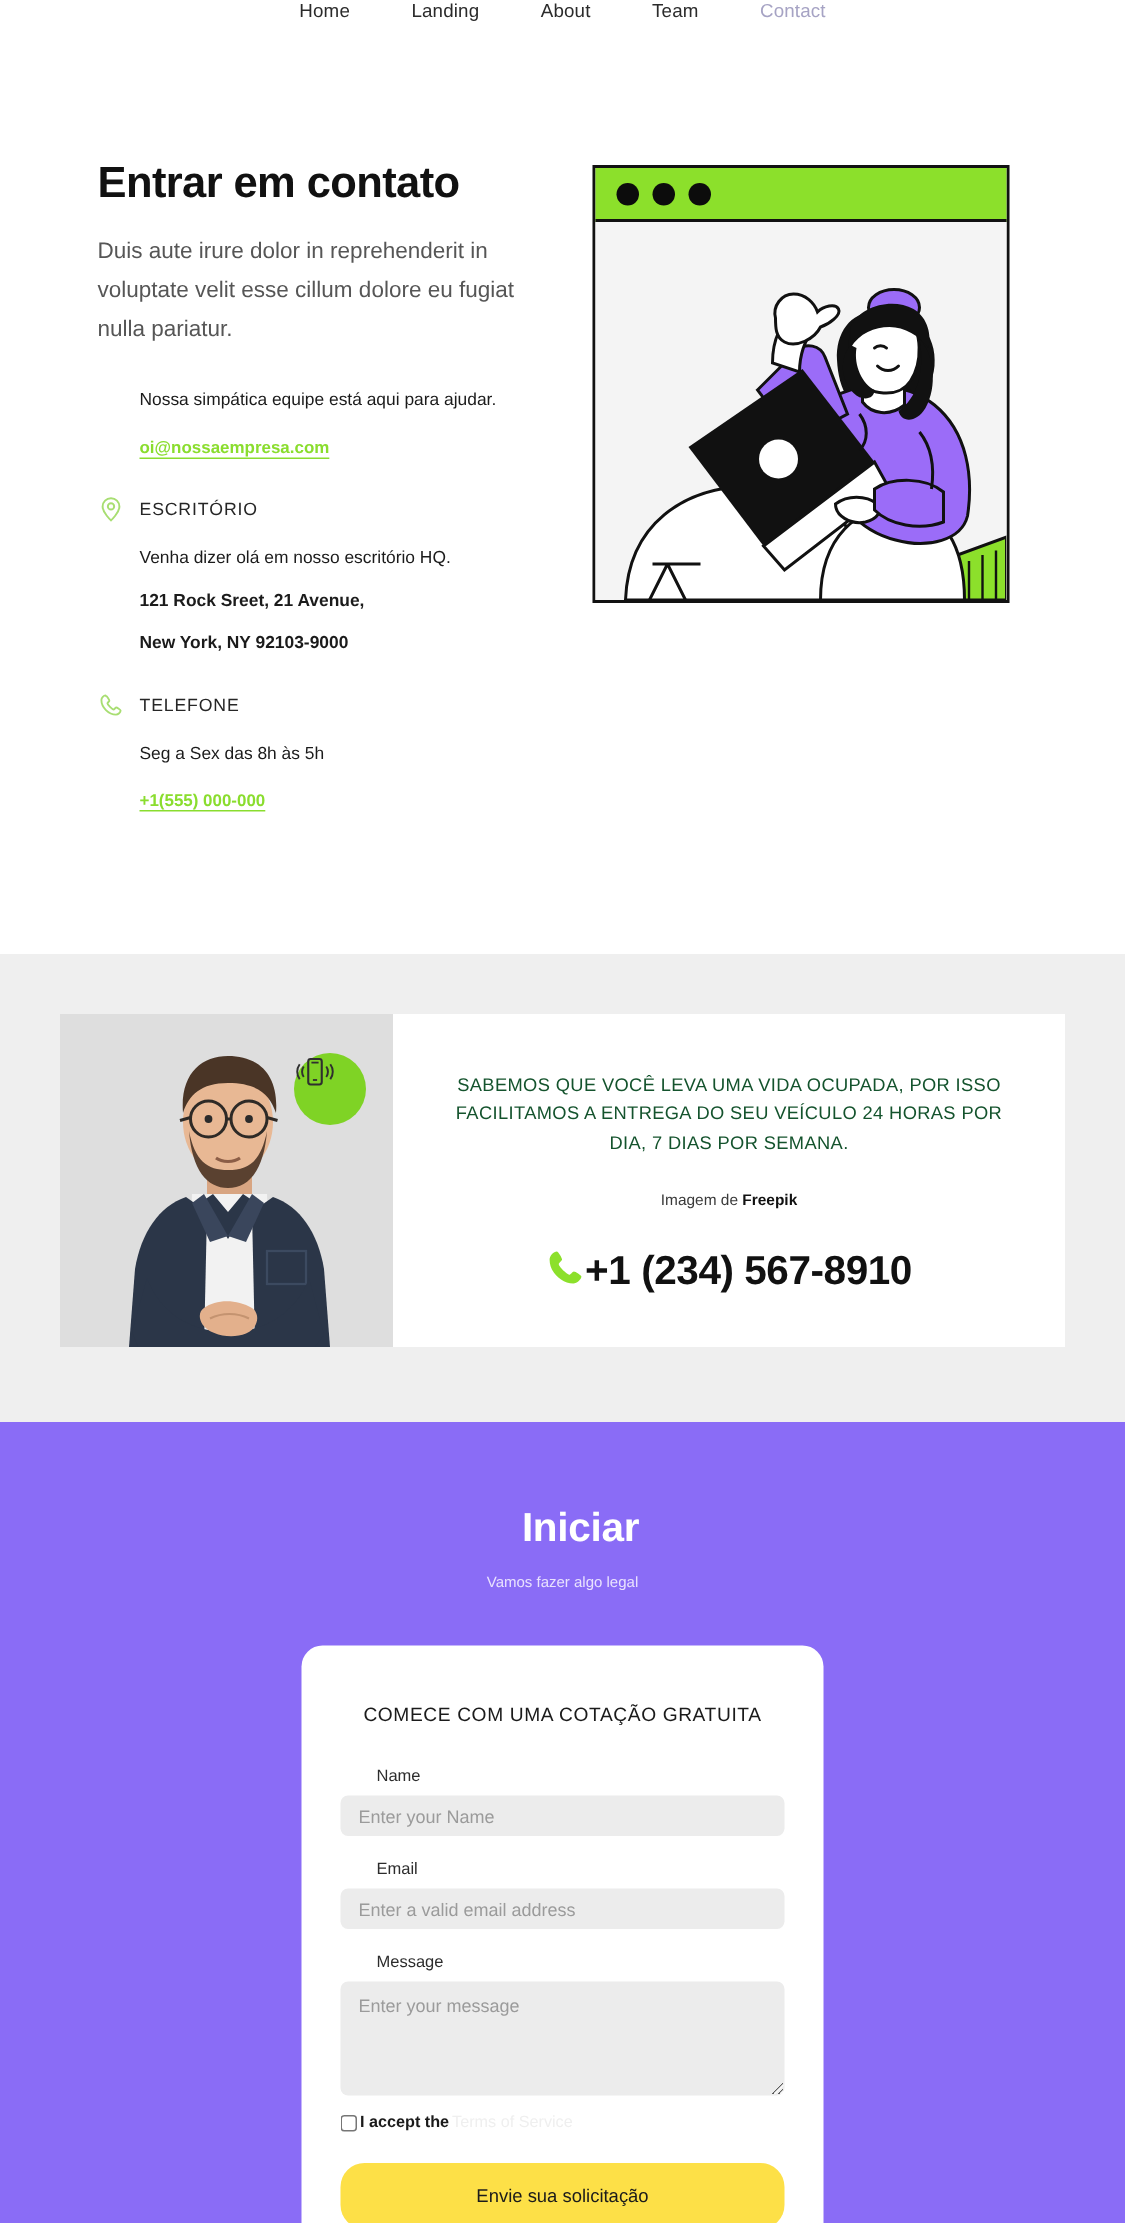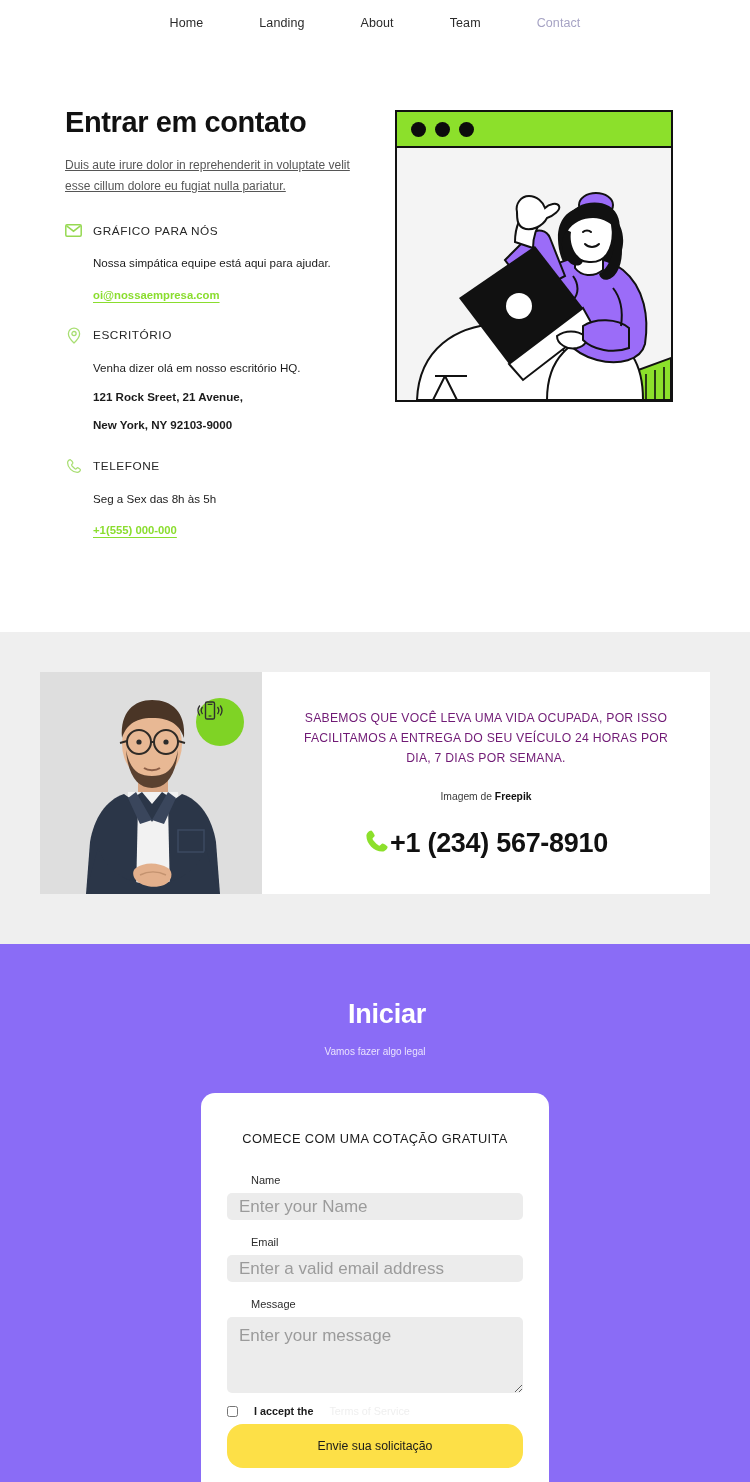--- a/index.html
+++ b/index.html
@@ -8,23 +8,23 @@
     background: #ffffff;
     font-family: "Liberation Sans", sans-serif;
     color: #1f1f1f;
   }
   body { width: 750px; overflow-x: hidden; }
 
   
   .nav {
     height: 46px;
     display: flex;
-    align-items: center;
+    align-items: flex-start;
     justify-content: center;
-    gap: 18px;
+    gap: 3px;
     background: #ffffff;
   }
   .nav a {
     font-size: 12.5px;
     color: #2b2b2b;
     text-decoration: none;
     padding: 0 19px;
     letter-spacing: 0.1px;
   }
   .nav a.active { color: #a6a3c4; }
@@ -45,25 +45,24 @@
   }
   .hero-left { width: 290px; padding-top: 4px; }
   .hero-title {
     font-size: 29px;
     font-weight: bold;
     letter-spacing: -0.4px;
     color: #111111;
     margin-bottom: 16px;
   }
   .hero-sub {
-    font-size: 12px;
+    font-size: 15px;
     line-height: 1.72;
     color: #565656;
     margin-bottom: 26px;
-    text-decoration: underline;
   }
 
   .contact-block { margin-bottom: 24px; }
   .cb-head {
     display: flex;
     align-items: center;
     gap: 11px;
     margin-bottom: 15px;
   }
   .cb-icon {
@@ -156,21 +155,21 @@
     text-align: center;
     display: flex;
     flex-direction: column;
     align-items: center;
     justify-content: center;
   }
   .info-head {
     font-size: 12.2px;
     line-height: 1.62;
     letter-spacing: 0.25px;
-    color: #701a75;
+    color: #14532d;
     margin-bottom: 22px;
   }
   .info-credit {
     font-size: 10.3px;
     color: #3a3a3a;
     margin-bottom: 26px;
   }
   .info-credit b { color: #111; }
   .phone-row {
     display: flex;
@@ -223,39 +222,39 @@
     margin-bottom: 7px;
     display: block;
     padding-left: 24px;
   }
   .field-input, .field-textarea {
     width: 100%;
     background: #ececec;
     border: none;
     border-radius: 5px;
     font-family: "Liberation Sans", sans-serif;
-    font-size: 17px;
+    font-size: 12px;
     color: #333;
     padding: 0 12px;
     outline: none;
   }
   .field-input { height: 27px; margin-bottom: 16px; }
   .field-textarea {
     height: 76px;
     padding: 9px 12px;
     resize: vertical;
     margin-bottom: 12px;
     display: block;
   }
   .field-input::placeholder, .field-textarea::placeholder { color: #9b9b9b; }
   .accept-row {
     display: flex;
     align-items: center;
-    gap: 16px;
-    margin-bottom: 7px;
+    gap: 2px;
+    margin-bottom: 21px;
     font-size: 10.8px;
   }
   .accept-row input[type=checkbox] { width: 11px; height: 11px; margin: 0; }
   .accept-text { color: #1b1b1b; font-weight: bold; }
   .accept-link { color: #efefef; text-decoration: none; }
   .submit-btn {
     width: 100%;
     height: 44px;
     background: #fde047;
     border: none;
@@ -277,29 +276,20 @@
   <a href="#" class="active">Contact</a>
 </nav>
 
 <section class="hero">
   <div class="hero-inner">
     <div class="hero-left">
       <h1 class="hero-title">Entrar em contato</h1>
       <p class="hero-sub">Duis aute irure dolor in reprehenderit in voluptate velit esse cillum dolore eu fugiat nulla pariatur.</p>
 
       <div class="contact-block">
-        <div class="cb-head">
-          <span class="cb-icon">
-            <svg width="17" height="13" viewBox="0 0 17 13">
-              <rect x="0.8" y="0.8" width="15.4" height="11.4" rx="1.2" fill="none" stroke="#96D952" stroke-width="1.5"></rect>
-              <path d="M1.6 1.8 L8.5 7.2 L15.4 1.8" fill="none" stroke="#96D952" stroke-width="1.5"></path>
-            </svg>
-          </span>
-          <span class="cb-title">GRÁFICO PARA NÓS</span>
-        </div>
         <div class="cb-body">
           <div class="cb-strong">Nossa simpática equipe está aqui para ajudar.</div>
           <a href="#" class="cb-link">oi@nossaempresa.com</a>
         </div>
       </div>
 
       <div class="contact-block">
         <div class="cb-head">
           <span class="cb-icon">
             <svg width="14" height="17" viewBox="0 0 14 17">

